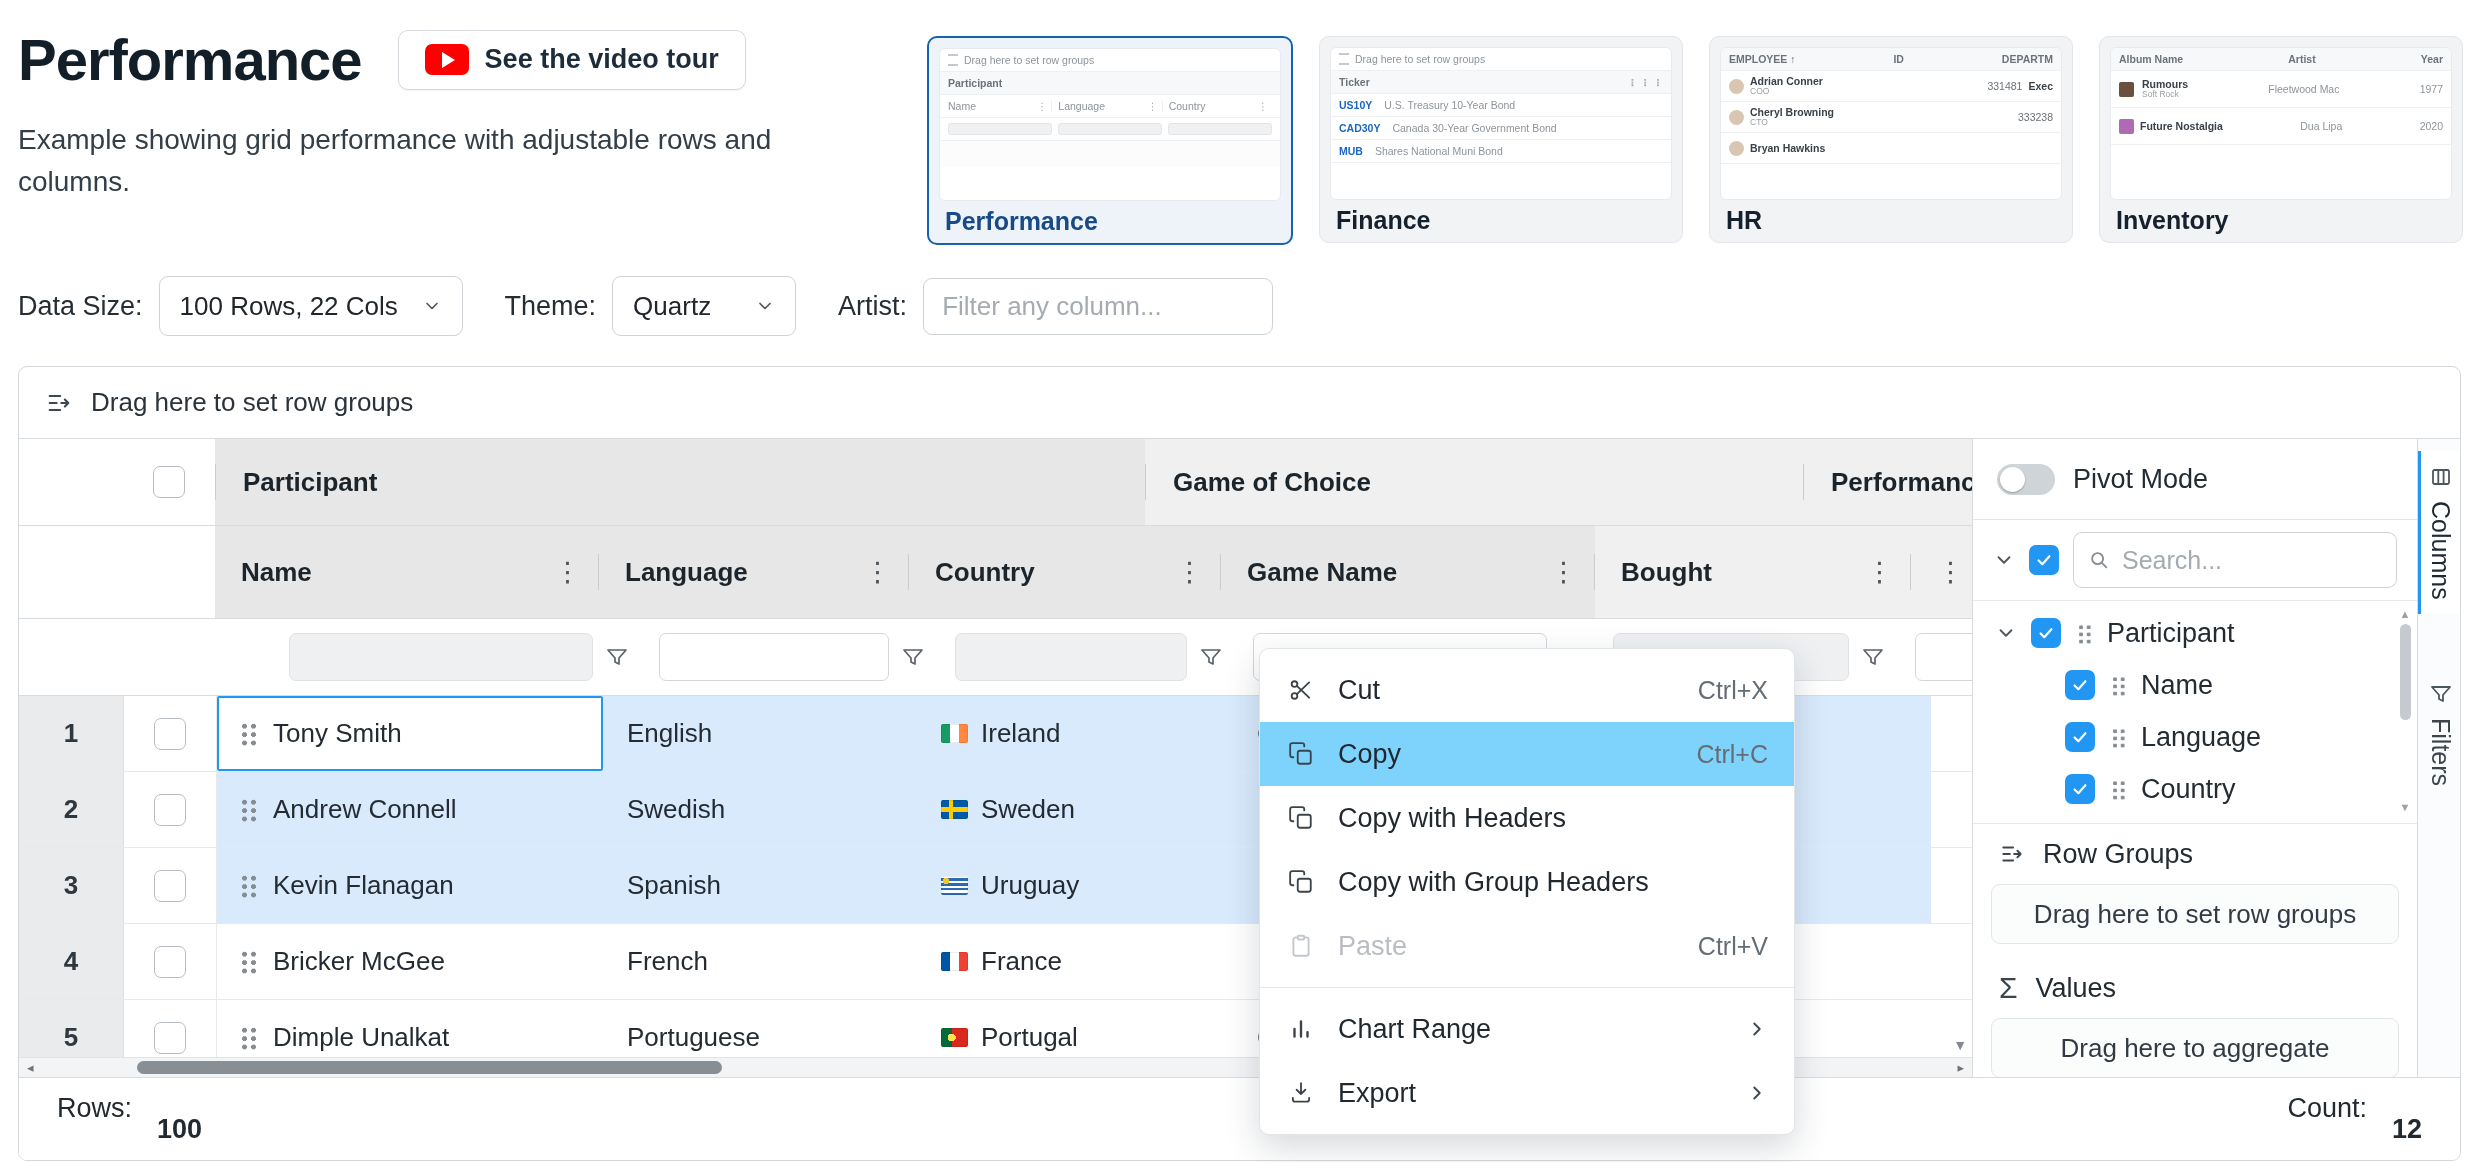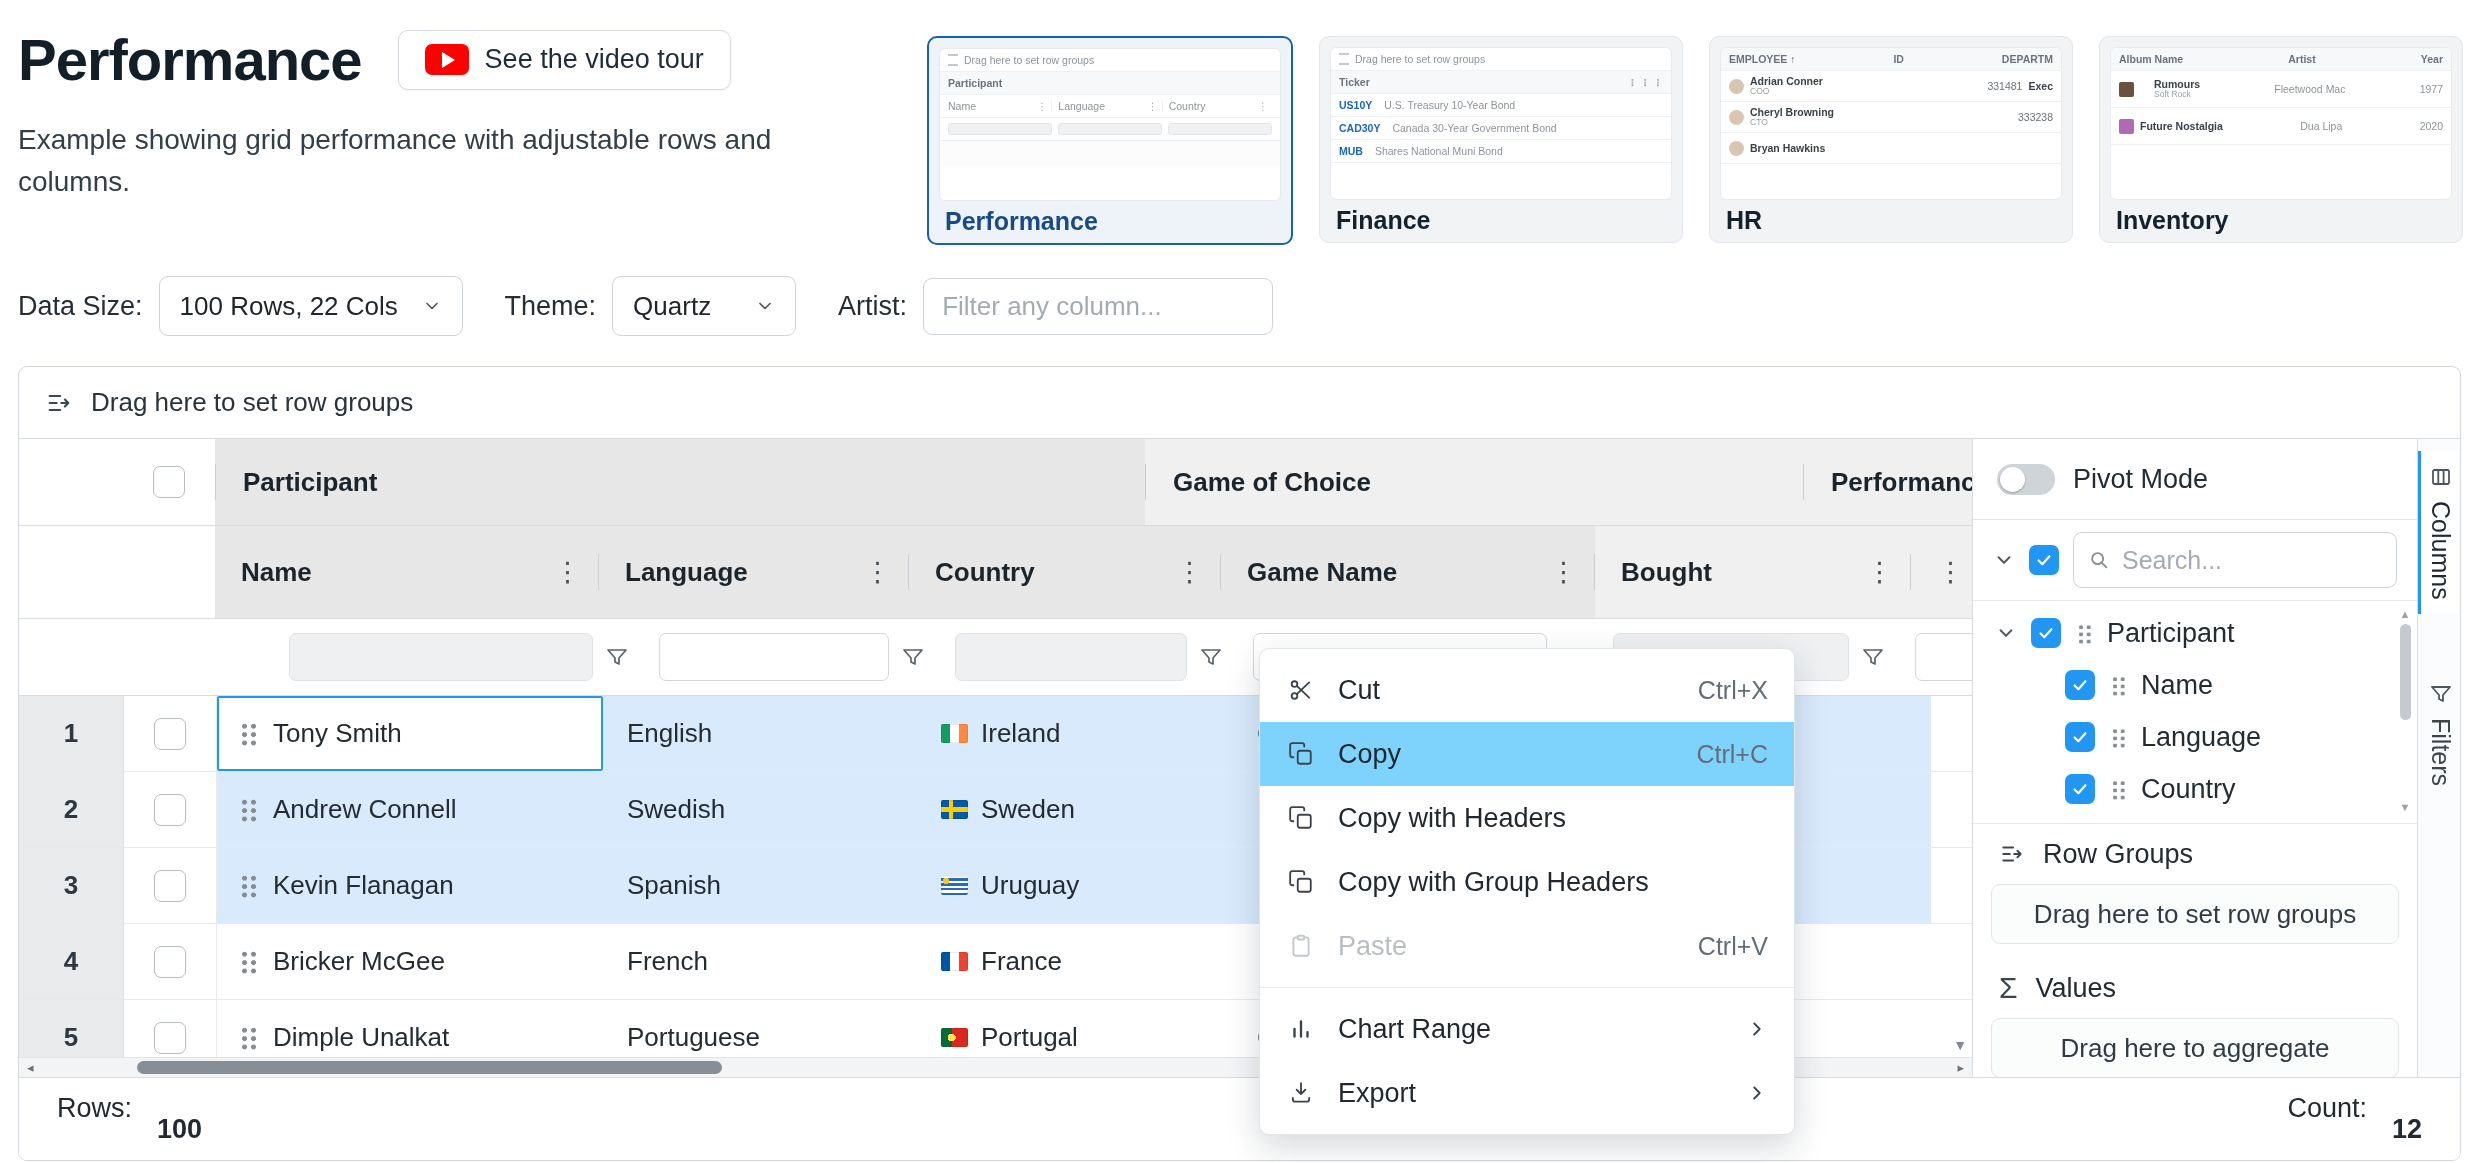--- a/index.html
+++ b/index.html
@@ -9,21 +9,21 @@
   b{font-weight:700;margin-top:21px;}
 
   
   #hero{position:absolute;left:18px;top:26px;}
   .hero-top{display:flex;align-items:center;gap:36px;}
   .page-title{font-size:58px;font-weight:800;letter-spacing:-1px;color:#121e28;margin:0;white-space:nowrap;}
   .video-btn{display:flex;align-items:center;gap:16px;height:58px;padding:0 26px;border:1px solid #d6dadf;
              border-radius:10px;background:#fff;box-shadow:0 1px 2px rgba(20,30,40,.06);cursor:pointer;}
   .yt{width:44px;height:31px;border-radius:7px;background:#ff0000;display:flex;align-items:center;justify-content:center;}
   .yt-tri{width:0;height:0;border-left:13px solid #fff;border-top:8px solid transparent;border-bottom:8px solid transparent;margin-left:3px;}
-  .video-label{font-size:27px;font-weight:400;color:#1d2c3a;white-space:nowrap;}
+  .video-label{font-size:27px;font-weight:700;color:#1d2c3a;white-space:nowrap;}
   .subtitle{margin:26px 0 0;font-size:28px;line-height:1.5;color:#333e48;max-width:800px;}
 
   
   #cards{position:absolute;right:16px;top:36px;display:flex;gap:26px;}
   .card{position:relative;width:362px;height:205px;border-radius:10px;background:#f1f3f5;border:1px solid #e2e5e9;cursor:pointer;}
   .card.sel{border:2px solid #1563ae;background:#eef3f9;}
   .thumb{position:absolute;left:10px;right:10px;top:10px;bottom:42px;background:#fff;border:1px solid #e8eaed;
          border-radius:6px;overflow:hidden;font-size:10.5px;color:#8d949b;}
   .card-label{position:absolute;left:16px;bottom:7px;font-size:25px;font-weight:600;color:#15222e;}
   .card.sel .card-label{color:#174a86;}
@@ -279,21 +279,21 @@
   </div>
 
   <div class="card">
     <div class="thumb">
       <div class="trow t-grp hspread">
         <span>Album Name</span>
         <span>Artist</span>
         <span>Year</span>
       </div>
       <div class="trow hspread" style="height:36px;">
-        <span style="display:flex;gap:20px;align-items:center;min-width:0;">
+        <span style="display:flex;gap:8px;align-items:center;min-width:0;">
           <span class="tsq"></span>
           <span class="tcol">
               <span class="tn">Rumours</span>
               <span class="ts">Soft Rock</span>
             </span>
         </span>
         <span>Fleetwood Mac</span>
         <span>1977</span>
       </div>
       <div class="trow hspread" style="height:36px;">

